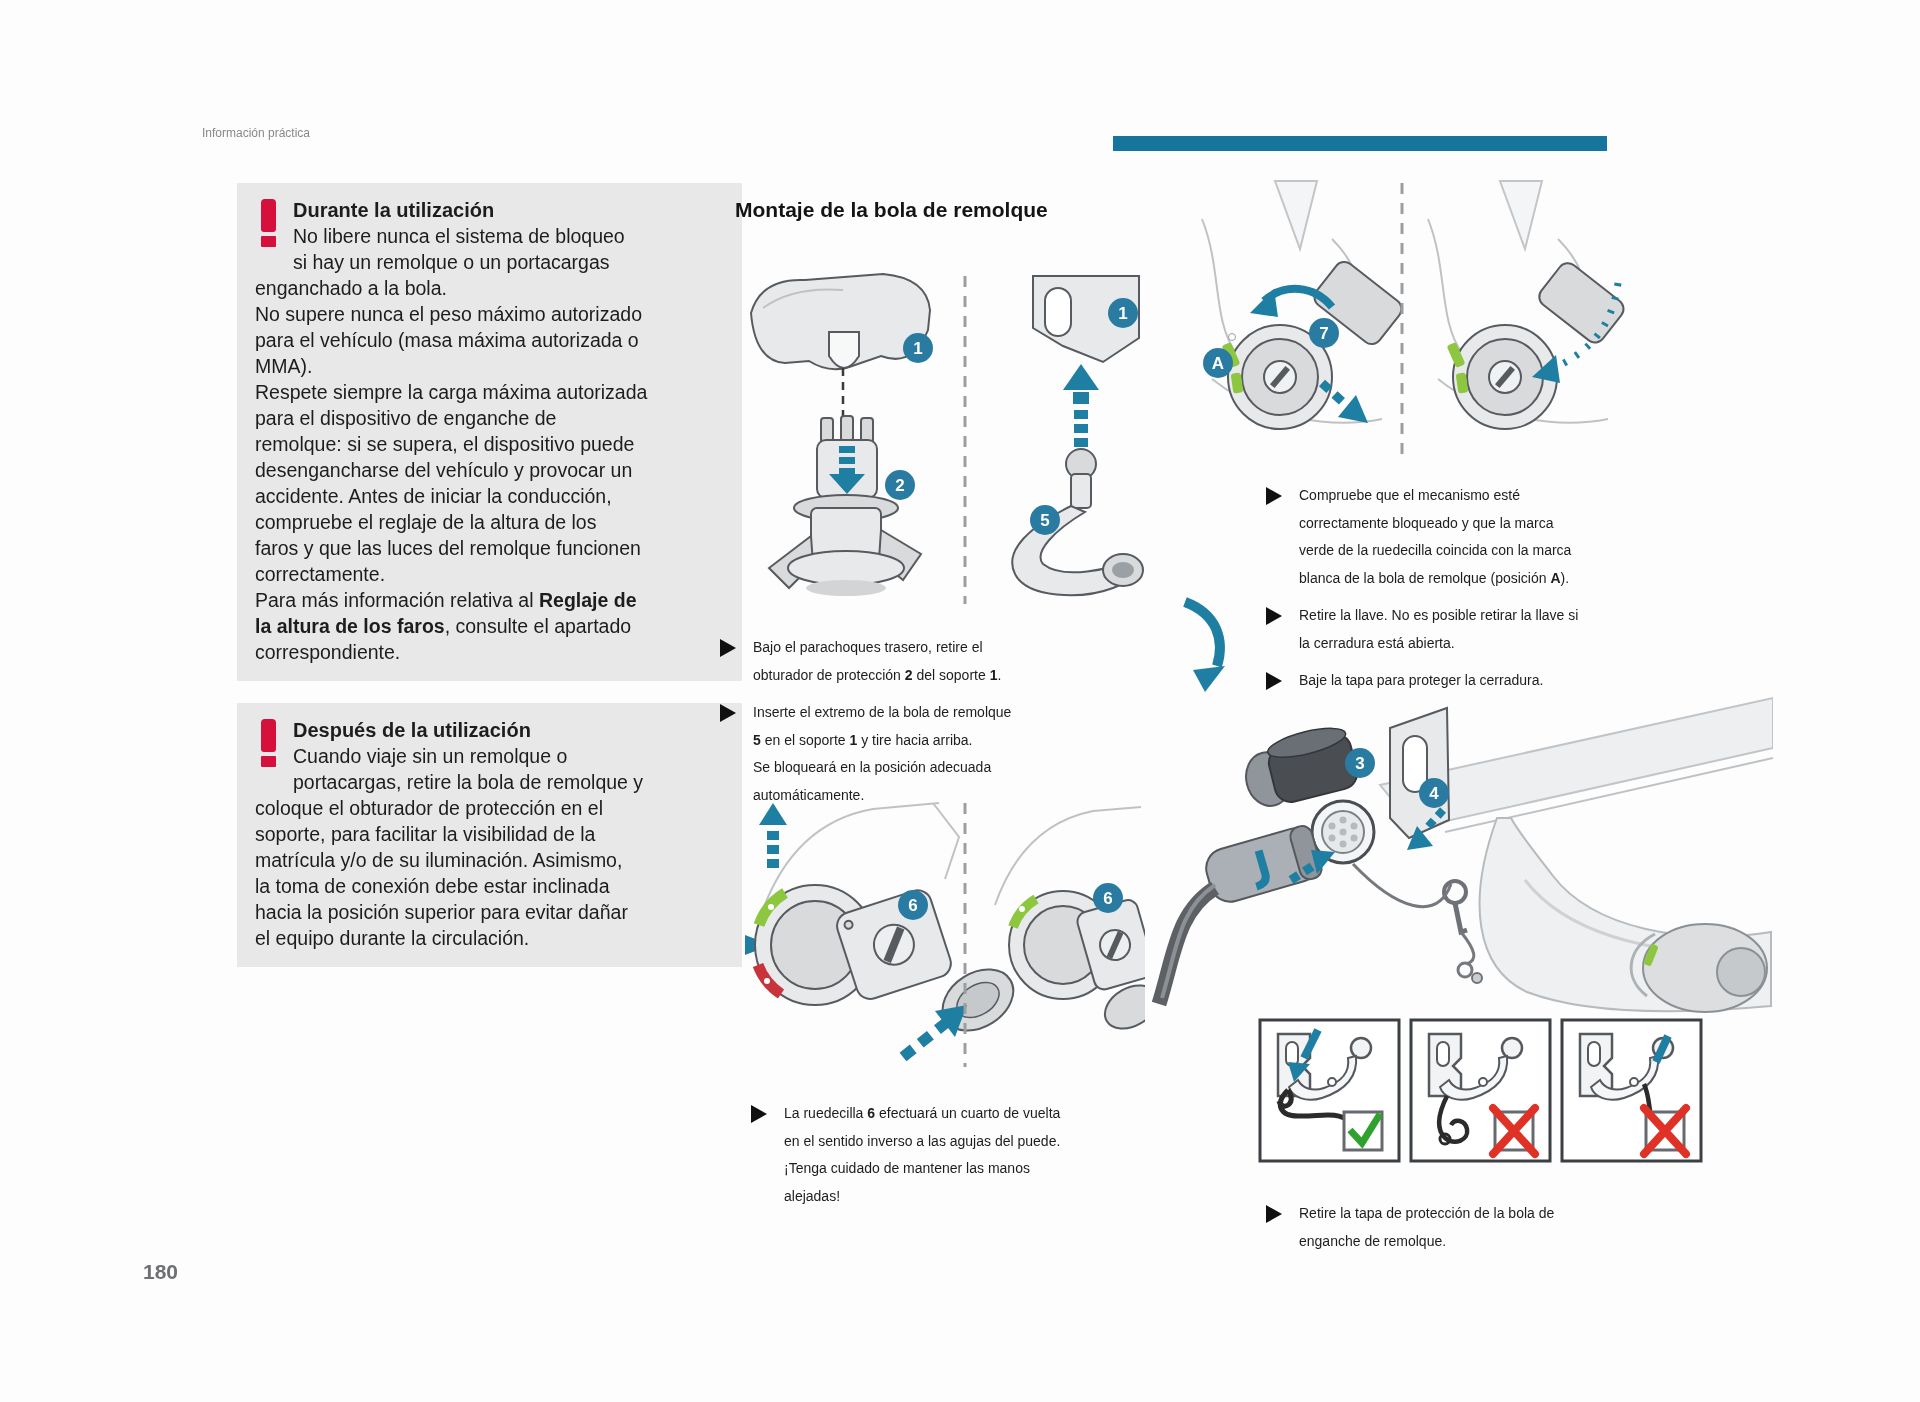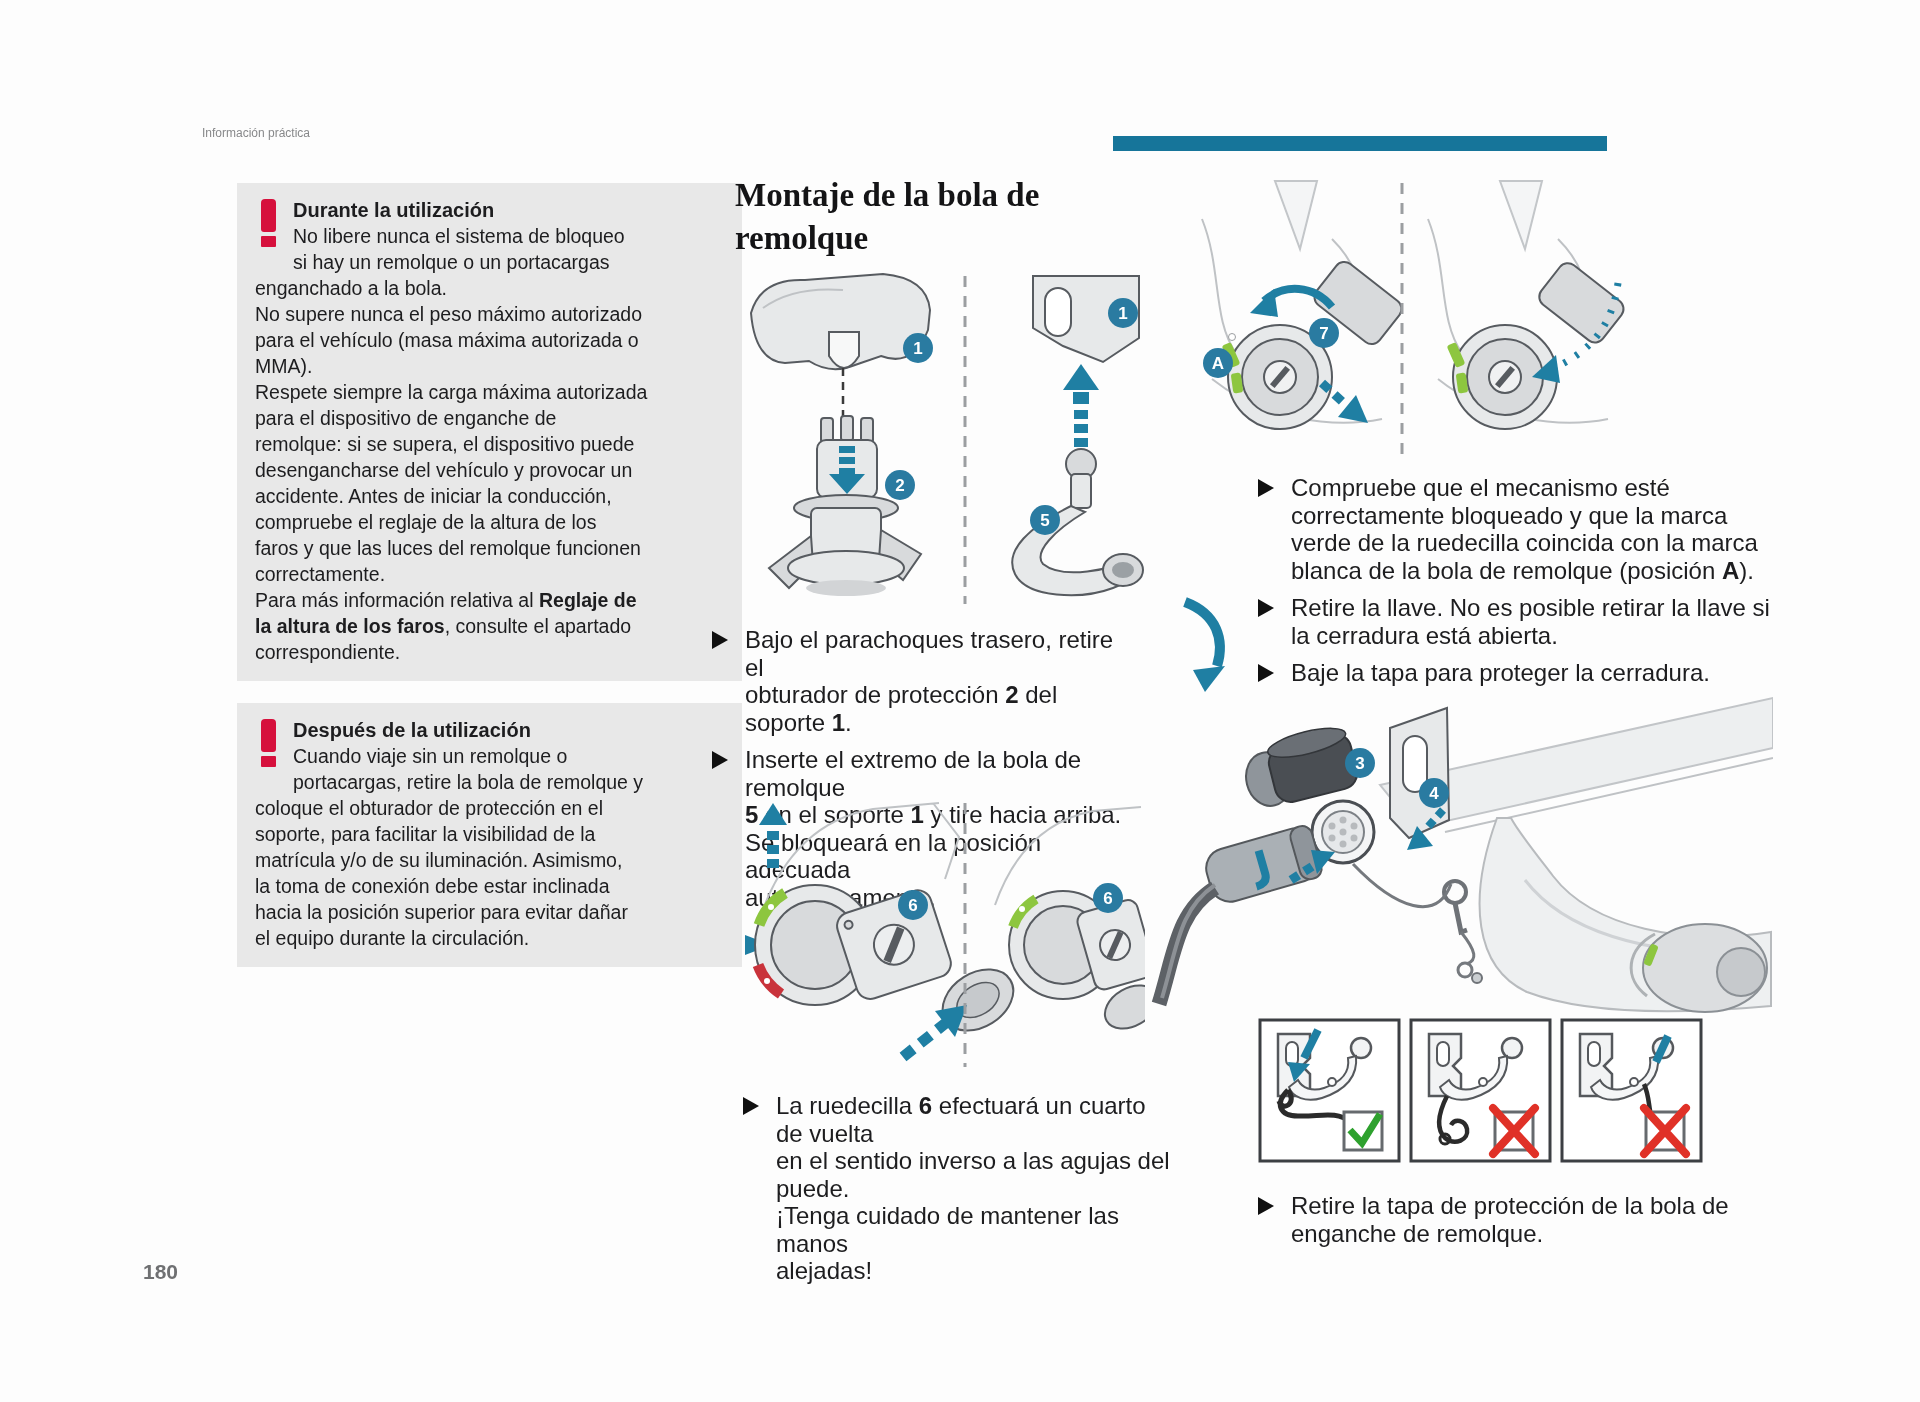--- a/index.html
+++ b/index.html
@@ -14,25 +14,25 @@
   .warning-box{position:absolute;left:205px;width:505px;background:#e8e8e8;
                padding:14px 16px 16px 18px;box-sizing:border-box;
                font-size:19.5px;line-height:26px;margin-left:32px;}
   .warning-box p{margin:0;}
   .warn-icon{float:left;width:16px;height:50px;margin:2px 16px 2px 6px;}
   .warn-icon .bar{width:15px;height:33px;background:#d6103c;border-radius:4px 4px 3px 3px;}
   .warn-icon .dot{width:15px;height:11px;background:#d6103c;margin-top:4px;border-radius:1px;}
   .warn-title{font-weight:bold;font-size:20px;}
 
   
-  .sec-title{position:absolute;left:735px;top:174px;width:420px;
-             font-size:33px;line-height:43px;font-weight:bold;color:#141416;font-family:Liberation Serif, serif;}
-
-  
-  .steps{position:absolute;list-style:none;margin:8px;padding:0;font-size:24px;line-height:27.5px;}
+  .sec-title{position:absolute;left:735px;top:188px;width:420px;
+             font-size:21px;line-height:43px;font-weight:bold;color:#141416;}
+
+  
+  .steps{position:absolute;list-style:none;margin:16px;padding:0;font-size:14px;line-height:27.5px;}
   .steps li{position:relative;padding-left:33px;margin-bottom:10px;}
   .tri{position:absolute;left:0;top:5px;width:0;height:0;
        border-left:16px solid #101010;border-top:9px solid transparent;border-bottom:9px solid transparent;}
   #steps-install{left:704px;top:618px;width:425px;}
   #steps-wheel{left:735px;top:1084px;width:430px;}
   #steps-check{left:1250px;top:466px;width:530px;}
   #steps-cap{left:1250px;top:1184px;width:520px;}
 
   
   .fig{position:absolute;}

